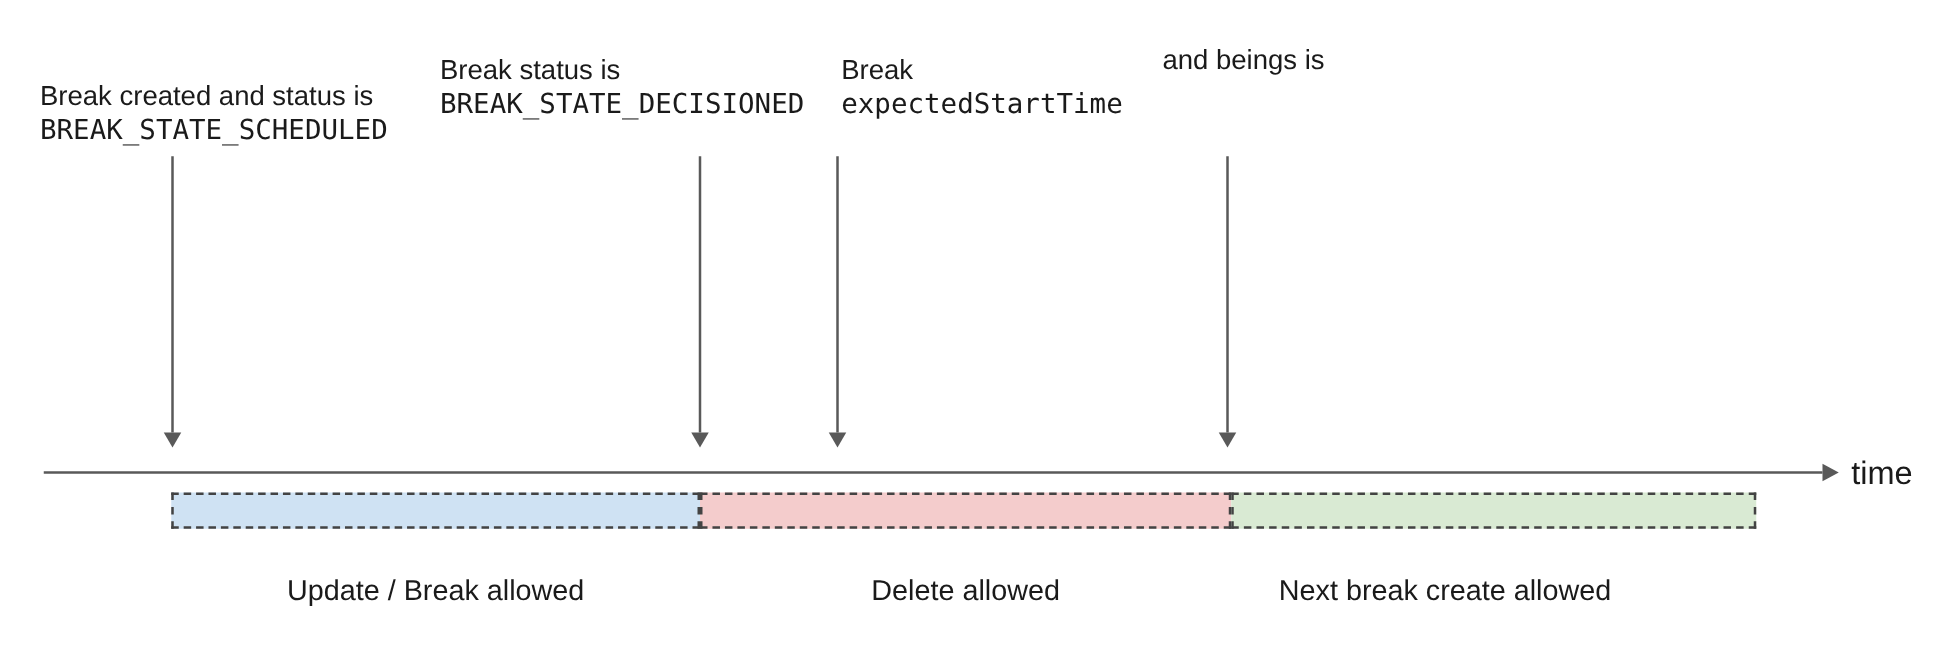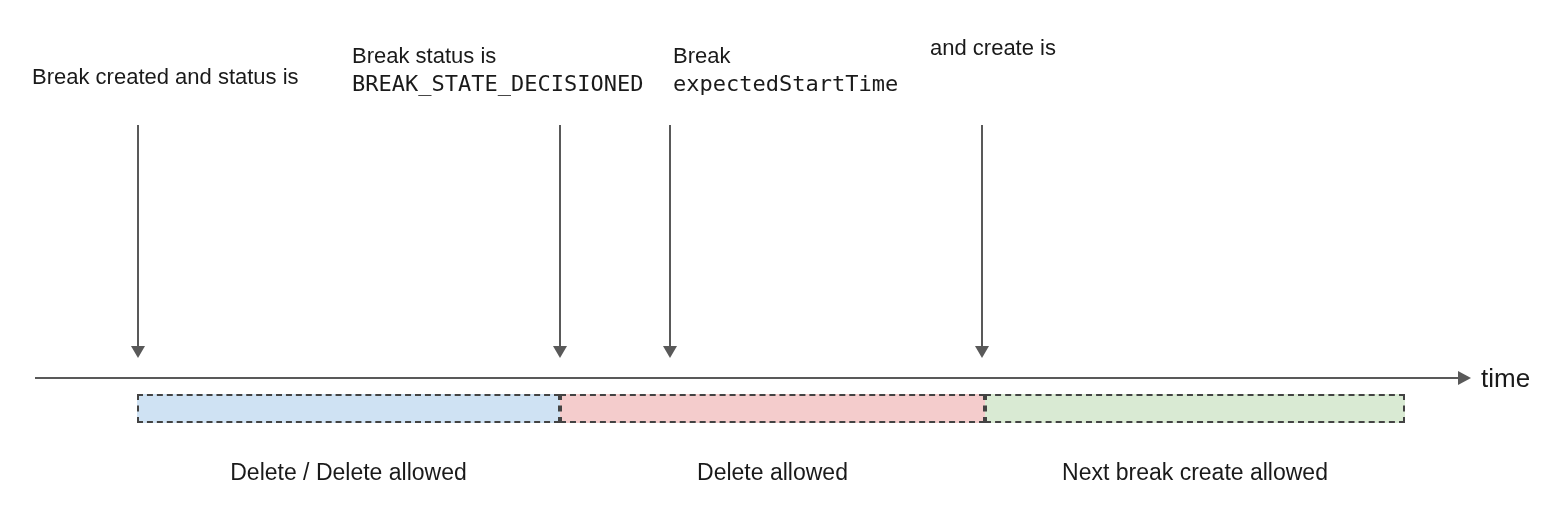--- a/index.html
+++ b/index.html
@@ -60,43 +60,44 @@
   .seg-2 { left: 560px; width: 425px; }
   .seg-3 { left: 985px; width: 420px; }
 
   .segment-label {
     position: absolute; top: 459px;
     font-size: 23px; line-height: 26px;
     text-align: center;
   }
   .lab-1 { left: 137px; width: 423px; }
   .lab-2 { left: 560px; width: 425px; text-align: center; }
-  .lab-3 { left: 985px; width: 420px; }
+  .lab-3 { left: 946px; width: 420px; }
 </style>
 </head>
 <body>
 
 <div class="canvas">
 
   <div class="annotation" style="left:32px; top:42px;margin-top:21px;">
     <div>Break created and status is</div>
+    <div class="code">BREAK_STATE_SCHEDULED</div>
   </div>
 
   <div class="annotation" style="left:673px; top:42px;">
     <div>Break</div>
     <div class="code">expectedStartTime</div>
   </div>
 
   <div class="annotation" style="left:352px; top:42px;">
     <div>Break status is</div>
     <div class="code">BREAK_STATE_DECISIONED</div>
   </div>
 
   <div class="annotation" style="left:930px; top:34px;">
-    <div>and create is</div>
+    <div>and beings is</div>
   </div>
 
   <div class="v-arrow" style="left:131px;">
     <div class="shaft"></div>
     <div class="head"></div>
   </div>
   <div class="v-arrow" style="left:553px;">
     <div class="shaft"></div>
     <div class="head"></div>
   </div>
@@ -110,17 +111,17 @@
   </div>
 
   <div class="timeline-line"></div>
   <div class="timeline-head"></div>
   <div class="time-label">time</div>
 
   <div class="segment seg-1" style="background-color: rgb(207, 226, 243);"></div>
   <div class="segment seg-2" style="background-color: rgb(244, 204, 204);"></div>
   <div class="segment seg-3" style="background-color: rgb(217, 234, 211);"></div>
 
-  <div class="segment-label lab-1">Delete / Delete allowed</div>
+  <div class="segment-label lab-1">Update / Break allowed</div>
   <div class="segment-label lab-2">Delete allowed</div>
   <div class="segment-label lab-3">Next break create allowed</div>
 
 </div>
 
 </body></html>

